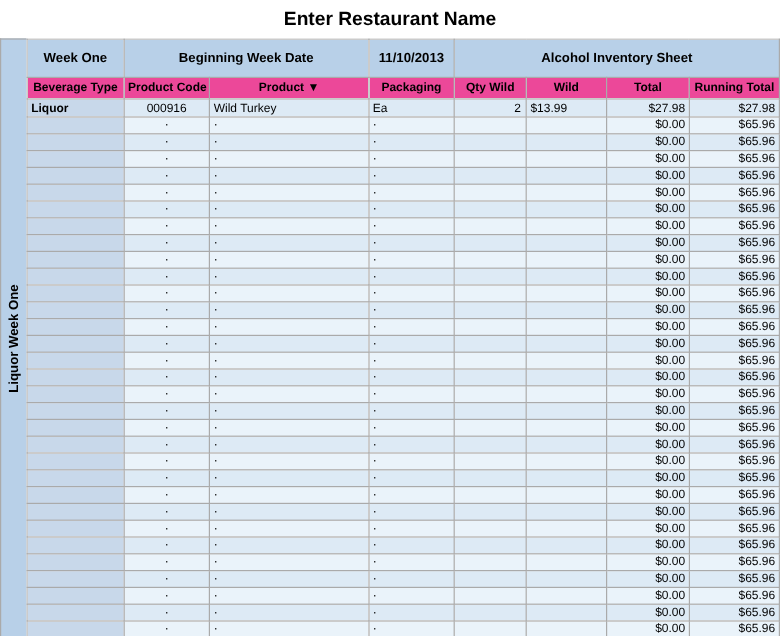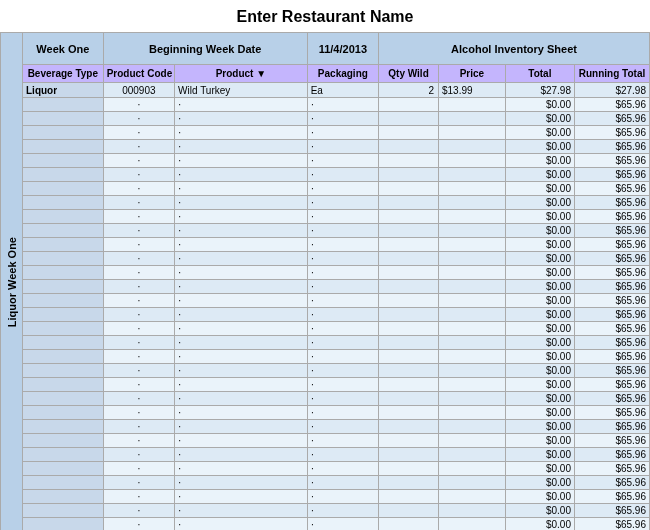--- a/index.html
+++ b/index.html
@@ -57,21 +57,21 @@
     
     .header-row1 th {
       background: #b8d0e8;
       font-weight: bold;
       text-align: center;
       font-size: 11px;
       height: 32px;
     }
     
     .header-row2 th {
-      background: #c4b5fd;
+      background: #ec4899;
       font-weight: bold;
       text-align: center;
       font-size: 10px;
       height: 18px;
     }
     
     .data-row td {
       height: 14px;
       font-size: 10px;
       background: #e8f0f8;
@@ -118,38 +118,38 @@
         <col class="col-pack">
         <col class="col-qty">
         <col class="col-price">
         <col class="col-total">
         <col class="col-running">
       </colgroup>
       <thead>
         <tr class="header-row1">
           <th colspan="1">Week One</th>
           <th colspan="2">Beginning Week Date</th>
-          <th colspan="1" class="header-date">11/4/2013</th>
+          <th colspan="1" class="header-date">11/10/2013</th>
           <th colspan="4">Alcohol Inventory Sheet</th>
         </tr>
         <tr class="header-row2">
           <th>Beverage Type</th>
           <th>Product Code </th>
           <th>Product <span>▼</span></th>
           <th>Packaging</th>
           <th>Qty Wild</th>
-          <th>Price</th>
+          <th>Wild</th>
           <th>Total</th>
           <th>Running Total</th>
         </tr>
       </thead>
       <tbody id="table-body">
       <tr class="data-row">
             <td class="col-bev">Liquor</td>
-            <td class="col-code">000903</td>
+            <td class="col-code">000916</td>
             <td class="col-product">Wild Turkey</td>
             <td class="col-pack">Ea</td>
             <td class="col-qty">2</td>
             <td class="col-price">$13.99</td>
             <td class="col-total">$27.98</td>
             <td class="col-running">$27.98</td>
           </tr>
           <tr class="data-row">
             <td class="col-bev"></td>
             <td class="col-code">·</td>

